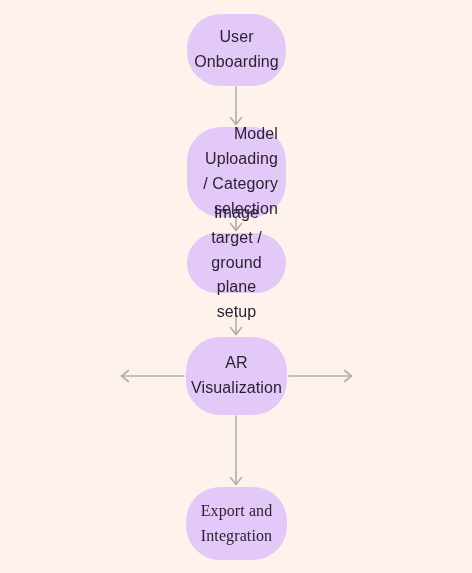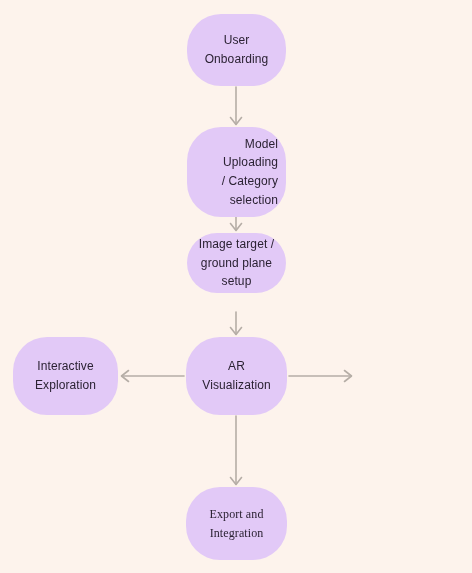--- a/index.html
+++ b/index.html
@@ -30,21 +30,21 @@
   .node {
     position: absolute;
     box-sizing: border-box;
     background: #e2c9f7;
     border-radius: 34px;
     display: flex;
     align-items: center;
     justify-content: center;
     text-align: center;
     color: #2b2233;
-    font-size: 12px;
+    font-size: 16px;
     line-height: 1.55;
     letter-spacing: 0.1px;
     padding: 20px 8px;
     z-index: 2;
   }
   .node-label {
     display: block;
     white-space: pre-line;
   }
 </style>
@@ -102,24 +102,20 @@
   <div class="node" style="left:187px; top:233px; width:99px; height:60px;">
     <span class="node-label">Image target /
 ground plane
 setup</span>
   </div>
 
   <div class="node" style="left:186px; top:337px; width:101px; height:78px;">
     <span class="node-label">AR Visualization</span>
   </div>
 
-  <div class="node" style="left:13px; top:337px; width:105px; height:78px;">
-    <span class="node-label">Interactive
-Exploration</span>
-  </div>
 
 
   <div class="node" style="left:186px; top:487px; width:101px; height:73px;font-family:Liberation Serif, serif;">
     <span class="node-label">Export and
 Integration</span>
   </div>
 
 </div>
 
 </body></html>

